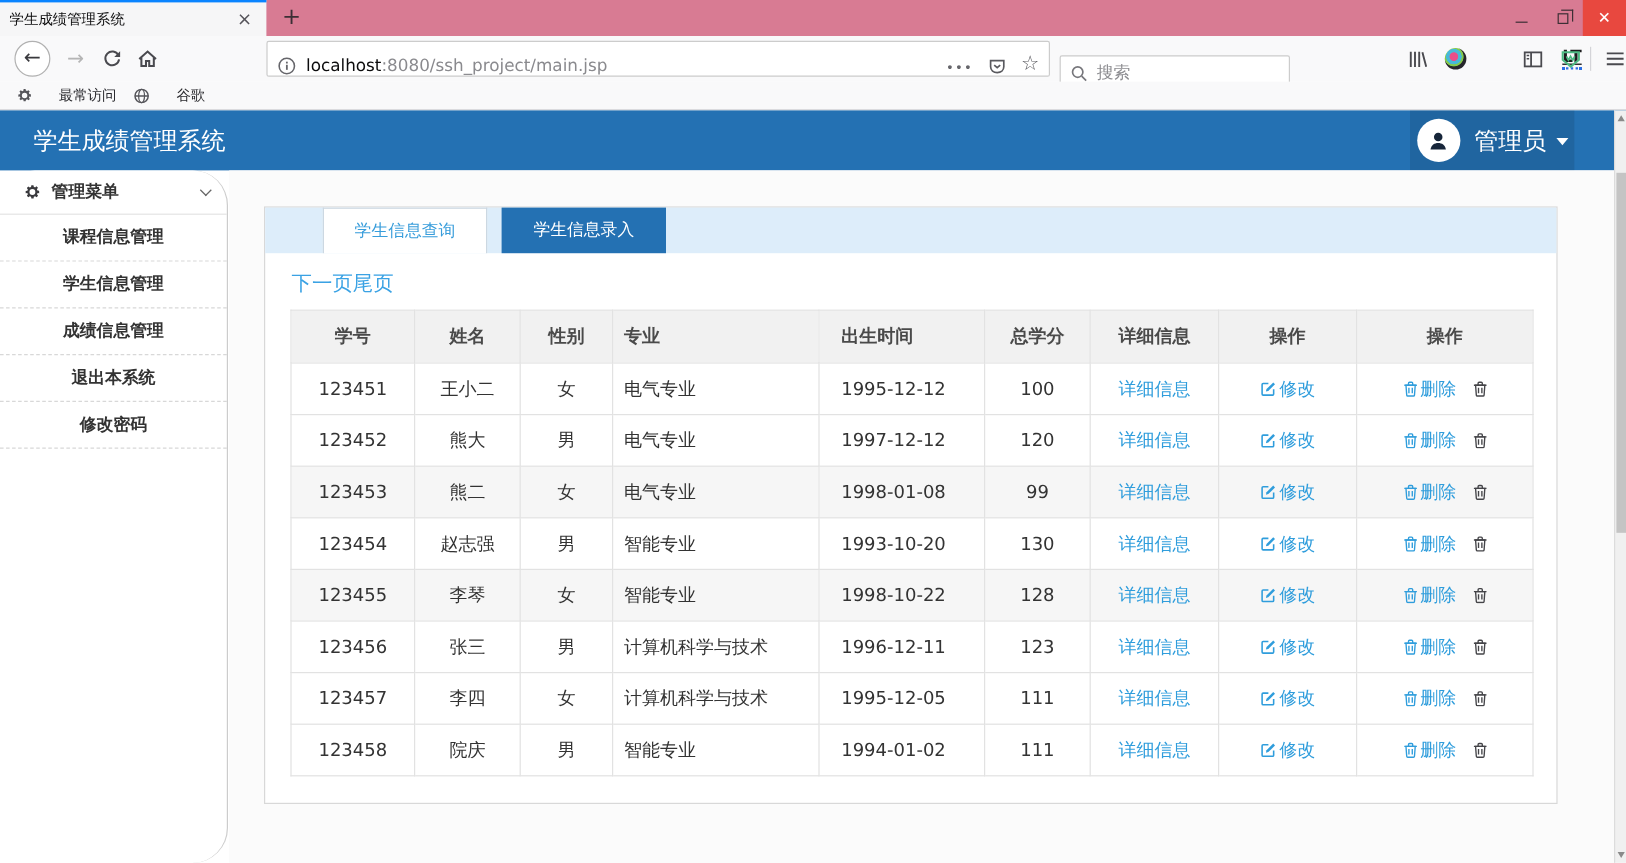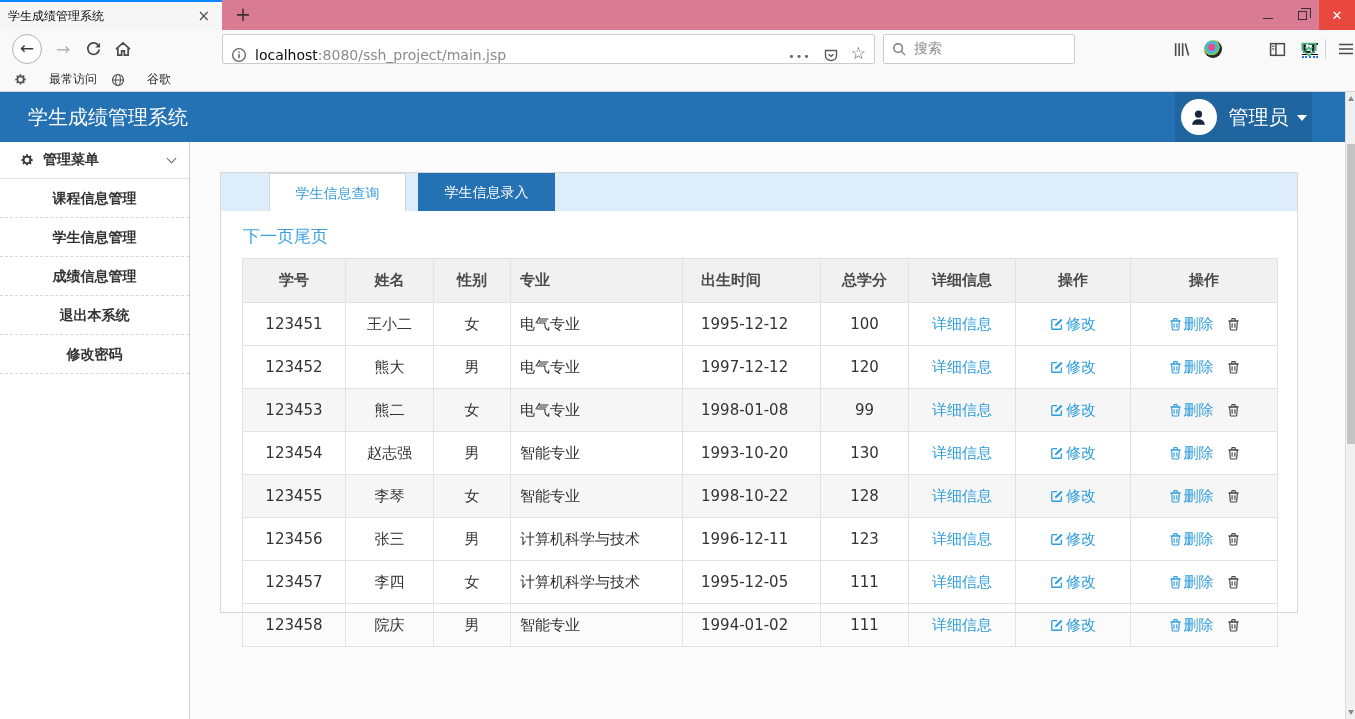--- a/index.html
+++ b/index.html
@@ -26,49 +26,49 @@
   #fwd-btn { left:50px; width:26px; font-size:17px; color:#b5b5b5; }
   #reload-btn { left:80px; width:26px; }
   #home-btn { left:110px; width:26px; }
   #urlbar { position:absolute; left:222px; top:4px; width:653px; height:30px; background:#fff; border:1px solid #ccc; border-radius:2px; display:flex; align-items:flex-end; padding:0 8px; }
   #urlbar .url-text { font-size:14px; margin-left:8px; flex:1; white-space:nowrap; overflow:hidden; }
   .url-host { color:#0c0c0d; }
   .url-path { color:#8a8a8e; }
   .urlbar-action { color:#5a5a5f; margin-left:12px; display:flex; align-items:center; }
   #page-actions-icon { font-size:11px; letter-spacing:1px; color:#66666b; }
   #bookmark-star-icon { font-size:17px; }
-  #searchbox { position:absolute; left:883px; top:4px; width:192px; height:30px; background:#fff; border:1px solid #ccc; border-radius:2px; display:flex; align-items:center; padding:0 8px; }
+  #searchbox { position:absolute; left:883px; top:16px; width:192px; height:30px; background:#fff; border:1px solid #ccc; border-radius:2px; display:flex; align-items:center; padding:0 8px; }
   #searchbox .ph { font-size:14px; color:#8c8c90; margin-left:7px; }
   #lt-icon { font-weight:bold; font-size:14px; color:#1d1d1f; border-bottom:2px dotted #2b6fe4; line-height:15px; }
   .toolbar-right { position:absolute; top:0; height:38px; display:flex; align-items:center; justify-content:center; }
   #toolbar-divider { left:1325px; width:1px; height:20px; top:9px; background:#d4d4d8; position:absolute; }
 
   
   #bookmarksbar { position:absolute; left:0; top:68px; width:1355px; height:24px; background:#f9f9fa; border-bottom:1px solid #d4d4d8; display:flex; align-items:center; }
   .bookmark-item { display:flex; align-items:center; margin-left:14px; font-size:12px; color:#2a2a2e; }
   .bookmark-item .bm-label { margin-left:22px; }
 
   
   #app-header { position:absolute; left:0; top:92px; width:1355px; height:50px; background:#2471b3; }
   #app-title { position:absolute; left:28px; top:0; height:50px; line-height:50px; color:#fff; font-size:20px; }
   #admin-area { position:absolute; right:43px; top:0; width:137px; height:50px; background:rgba(0,0,0,0.10); display:flex; align-items:center; justify-content:center; }
   #admin-avatar { width:36px; height:36px; border-radius:50%; background:#fff; display:flex; align-items:center; justify-content:center; }
   #admin-label { color:#fff; font-size:20px; margin:0 8px 0 12px; }
   #admin-caret { width:0; height:0; border-left:5px solid transparent; border-right:5px solid transparent; border-top:6px solid #fff; margin-top:2px; }
 
   
-  #sidebar { position:absolute; left:0; top:142px; width:190px; height:577px; background:#fff; border-right:1px solid #ccc; }
+  #sidebar { position:absolute; left:0; top:142px; width:190px; height:577px; background:#fff; border-right:1px solid #ccc;border-radius:29px; }
   #menu-header { height:37px; display:flex; align-items:center; padding:0 14px 0 20px; border-bottom:1px solid #e4e4e4; }
   #menu-header .menu-title { font-size:14px; font-weight:bold; color:#333; margin-left:9px; flex:1; }
   .chevron-down { width:7px; height:7px; border-right:1.5px solid #666; border-bottom:1.5px solid #666; transform:rotate(45deg); margin-top:-4px; }
   .menu-item { height:39px; line-height:39px; text-align:center; font-size:14px; font-weight:600; color:#333; border-bottom:1px dashed #d8d8d8; cursor:default; }
 
   
   #content { position:absolute; left:191px; top:142px; width:1154px; height:577px; background:#fbfbfb; }
-  #panel { position:absolute; left:29px; top:30px; width:1078px; height:441px; background:#fff; border:1px solid #d8d8d8; }
+  #panel { position:absolute; left:29px; top:30px; width:1078px; height:498px; background:#fff; border:1px solid #d8d8d8; }
   #tabstrip { height:38px; background:#ddedfa; padding-left:48px; display:flex; }
   .tab { width:137px; height:38px; line-height:38px; text-align:center; font-size:14px; }
   .tab.active { background:#fff; color:#389ddb; border:1px solid #ccd8e2; border-bottom:none; }
   .tab.inactive { background:#2471b3; color:#fff;margin-left:12px; }
   #panel-body { padding:12px 21px 0 21px; }
   #pagination { margin:2px 0 10px 1px; }
   #pagination a { color:#3aa2e4; font-size:17px; text-decoration:none; }
 
   table#students { border-collapse:collapse; width:1035px; font-size:15px; color:#333; table-layout:fixed; }
   #students th, #students td { border:1px solid #e2e2e2; height:43px; text-align:center; overflow:hidden; white-space:nowrap; }

